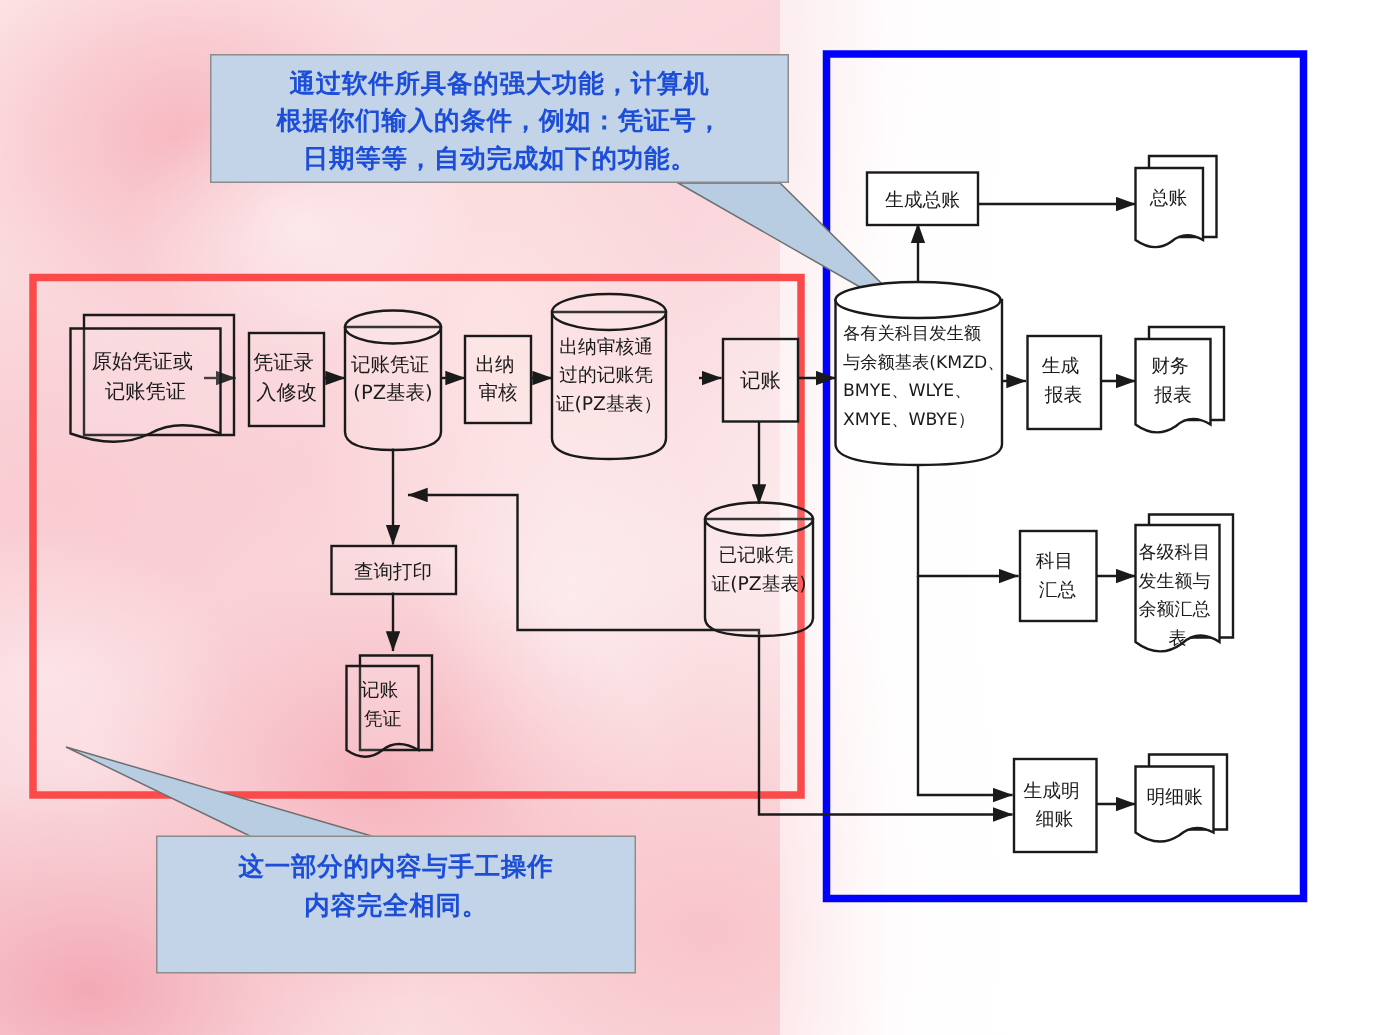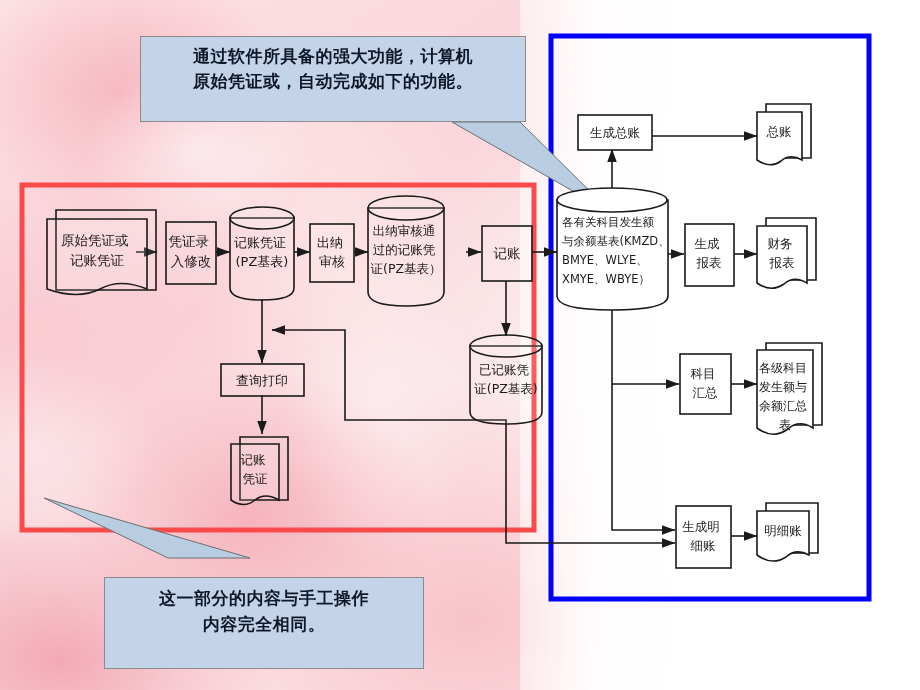--- a/index.html
+++ b/index.html
@@ -29,27 +29,27 @@
         radial-gradient(ellipse 140px 240px at 380px 400px, rgba(255,255,255,.35) 0%, rgba(255,255,255,0) 70%);}
   
   .bg-white{position:absolute;left:520px;top:0;width:400px;height:690px;z-index:2;
       background:linear-gradient(90deg, rgba(255,255,255,.55) 0%, rgba(255,255,255,.93) 18%, #fff 40%, #fff 100%);}
 
   svg#art{position:absolute;left:0;top:0;width:920px;height:690px;z-index:5;}
 
   
   .callout{position:absolute;z-index:7;
     background:#c3d4e8;border:1px solid #8c8c8c;
-    color:#0f172a;font-weight:bold;text-align:center;
+    color:#1d4ed8;font-weight:bold;text-align:center;
     font-family:"DejaVu Sans","Liberation Sans",sans-serif;
     letter-spacing:.5px;}
   #callout-top{left:140px;top:36px;width:386px;height:86px;
     font-size:17px;line-height:25px;padding-top:7px;box-sizing:border-box;}
   #callout-bottom{left:104px;top:557px;width:320px;height:92px;
-    font-size:17px;line-height:26px;padding-top:7px;box-sizing:border-box;margin-top:20px;}
+    font-size:17px;line-height:26px;padding-top:7px;box-sizing:border-box;}
   .callout div{white-space:pre;}
 </style>
 </head>
 <body>
 
 <div id="slide">
 
   <div class="bg"></div>
   <div class="bg-veil"></div>
   <div class="bg-white"></div>
@@ -250,21 +250,22 @@
     <g>
       <path d="M766,503 L818,503 L818,553 L766,553 Z" fill="#ffffff" stroke="#1a1a1a" stroke-width="1.6"></path>
       <path d="M757,511 L809,511 L809,555 Q796,548 786,557 Q772,566 757,555 Z" fill="#ffffff" stroke="#1a1a1a" stroke-width="1.6"></path>
       <text x="783" y="535" text-anchor="middle" font-size="12.5" fill="#1a1a1a" font-family="DejaVu Sans, Liberation Sans, sans-serif">明细账</text>
     </g>
 
   </svg>
 
   <div class="callout" id="callout-top">
     <div>通过软件所具备的强大功能，计算机</div>
-    <div>原始凭证或，自动完成如下的功能。</div>
+    <div>根据你们输入的条件，例如：凭证号，</div>
+    <div>日期等等，自动完成如下的功能。</div>
   </div>
 
   <div class="callout" id="callout-bottom">
     <div>这一部分的内容与手工操作</div>
     <div>内容完全相同。</div>
   </div>
 
 </div>
 
 </body></html>

